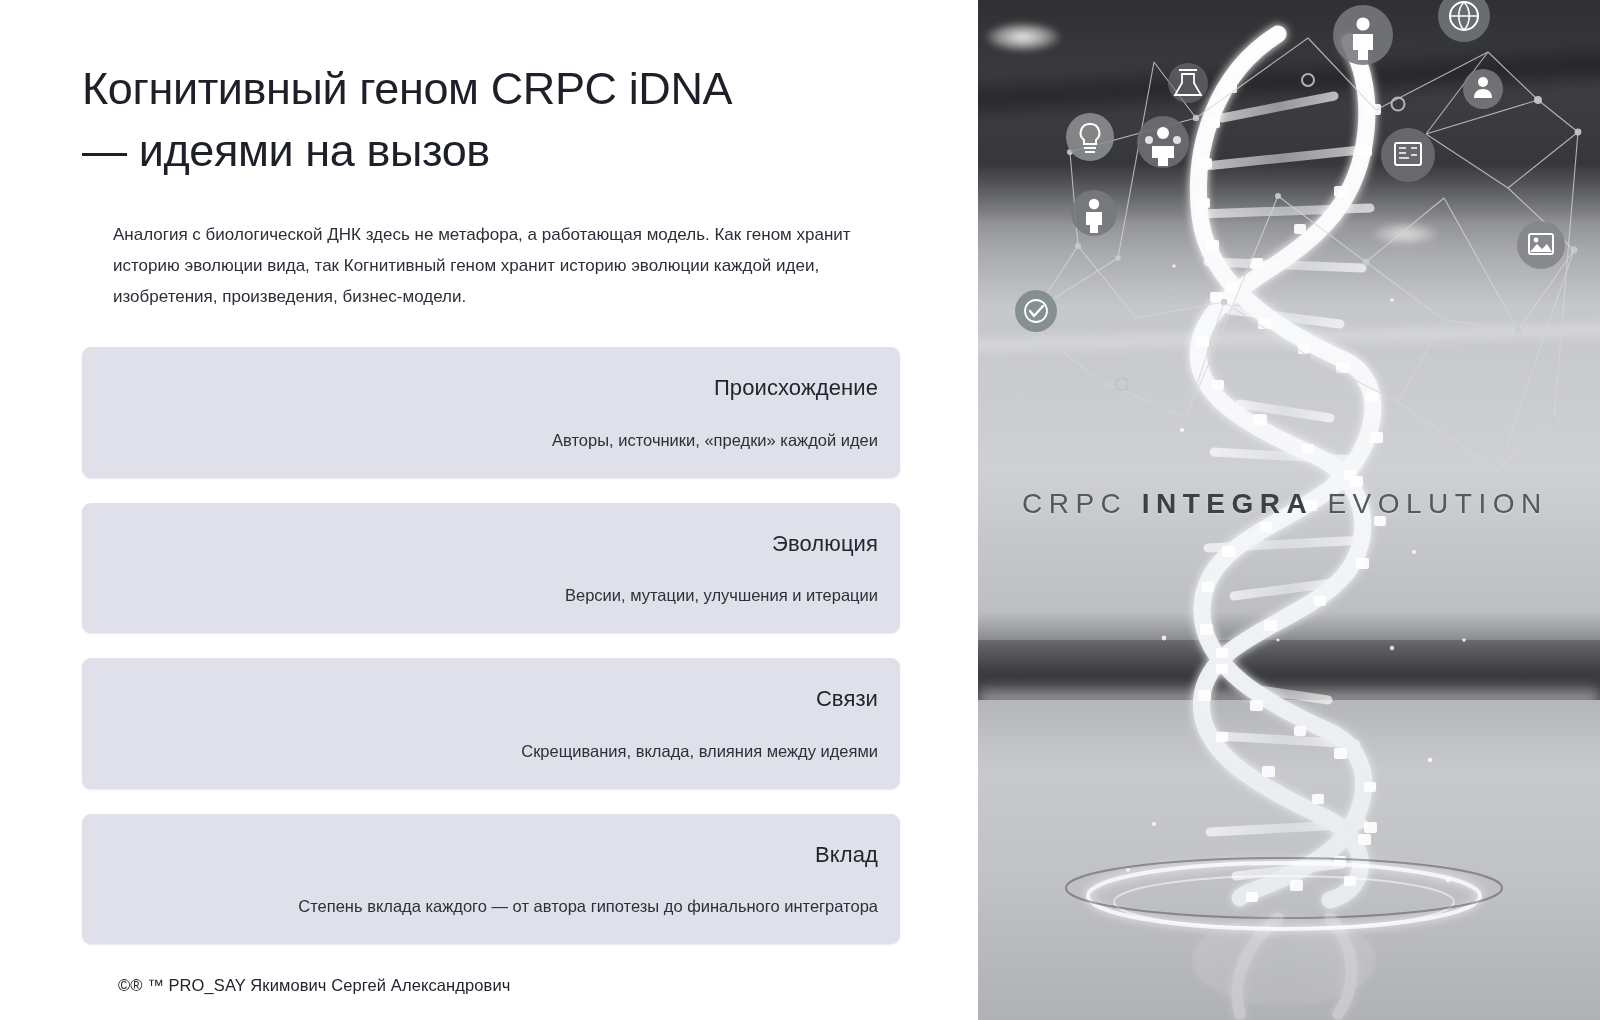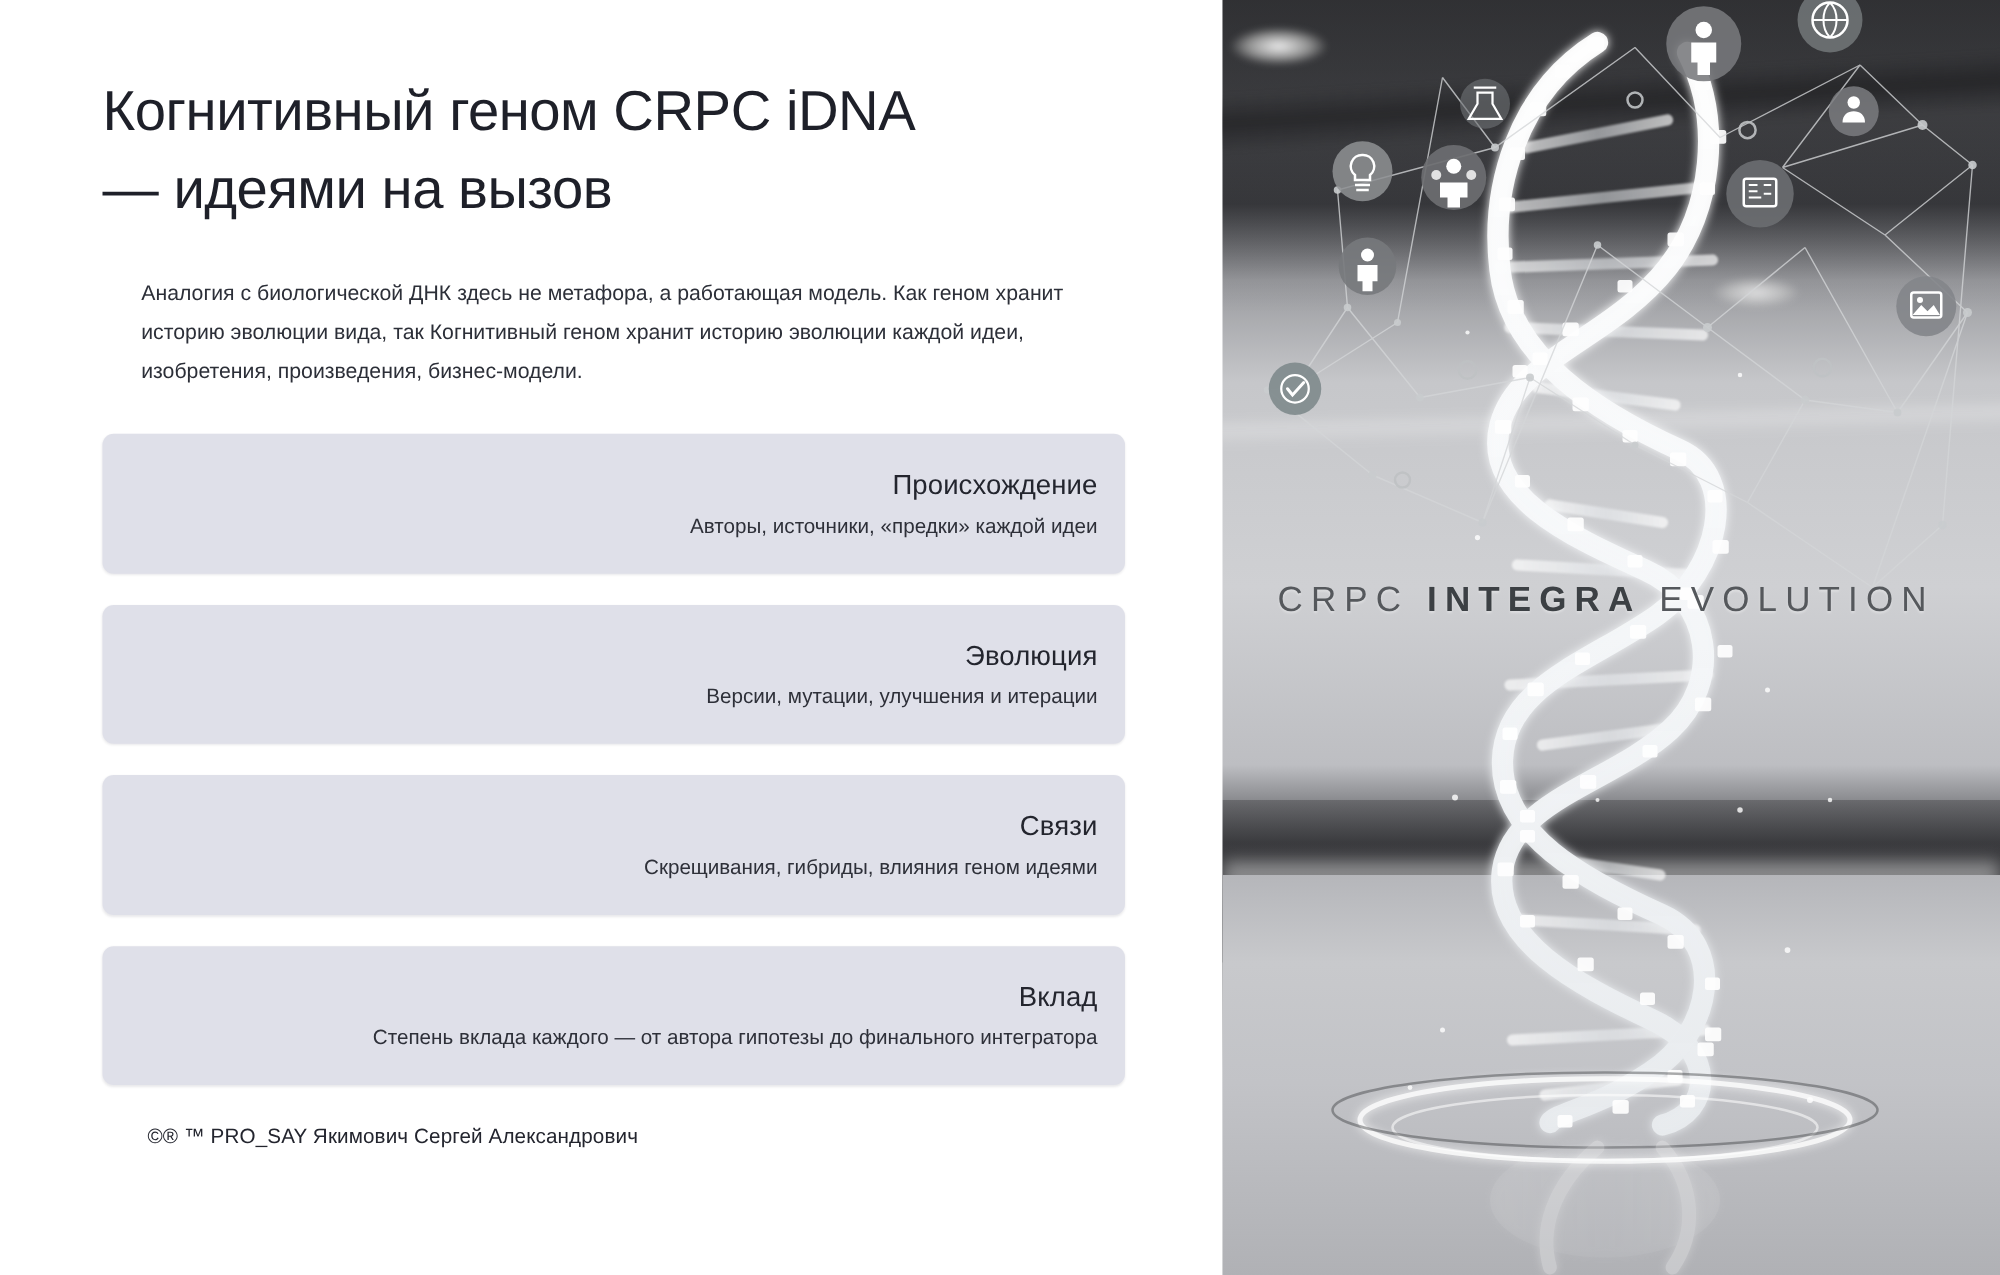--- a/index.html
+++ b/index.html
@@ -51,21 +51,21 @@
     box-shadow:0 1px 2px rgba(40,42,55,0.10);
   }
   .card-heading {
     font-size:22px;
     font-weight:400;
     color:#23252e;
     line-height:1.25;
     letter-spacing:0.1px;
   }
   .card-body {
-    margin-top:8px;
+    margin-top:27px;
     font-size:16.5px;
     font-weight:400;
     color:#2e3039;
     line-height:1.4;
   }
 
   .copyright-line {
     margin-top:32px;
     font-size:16.5px;
     color:#23252e;
@@ -114,21 +114,21 @@
   .dark-vignette-top {
     position:absolute; left:0; right:0; top:0; height:250px;
     background:linear-gradient(180deg,rgba(30,30,32,0.55),rgba(30,30,32,0));
   }
   .dark-vignette-mid {
     position:absolute; left:0; right:0; top:640px; height:130px;
     background:linear-gradient(180deg,rgba(30,30,32,0.30),rgba(30,30,32,0.62));
   }
 
   .brand-overlay {
-    position:absolute; left:44px; top:464px; width:560px;
+    position:absolute; left:44px; top:488px; width:560px;
     font-size:28px; letter-spacing:6.5px; font-weight:300;
     color:#55585c; white-space:nowrap;
     text-shadow:0 1px 2px rgba(255,255,255,0.35);
   }
   .brand-overlay .bold { font-weight:700; color:#3c4044; }
 
   .helix-svg, .network-svg { position:absolute; inset:0; width:100%; height:100%; }
 </style>
 </head>
 <body>
@@ -149,21 +149,21 @@
       <p class="card-body">Авторы, источники, «предки» каждой идеи</p>
     </article>
 
     <article class="info-card">
       <h2 class="card-heading">Эволюция</h2>
       <p class="card-body">Версии, мутации, улучшения и итерации</p>
     </article>
 
     <article class="info-card">
       <h2 class="card-heading">Связи</h2>
-      <p class="card-body">Скрещивания, гибриды, влияния геном идеями</p>
+      <p class="card-body">Скрещивания, вклада, влияния между идеями</p>
     </article>
 
     <article class="info-card">
       <h2 class="card-heading">Вклад</h2>
       <p class="card-body">Степень вклада каждого — от автора гипотезы до финального интегратора</p>
     </article>
 
   </section>
 
   <div class="copyright-line">©® ™ PRO_SAY Якимович Сергей Александрович</div>

